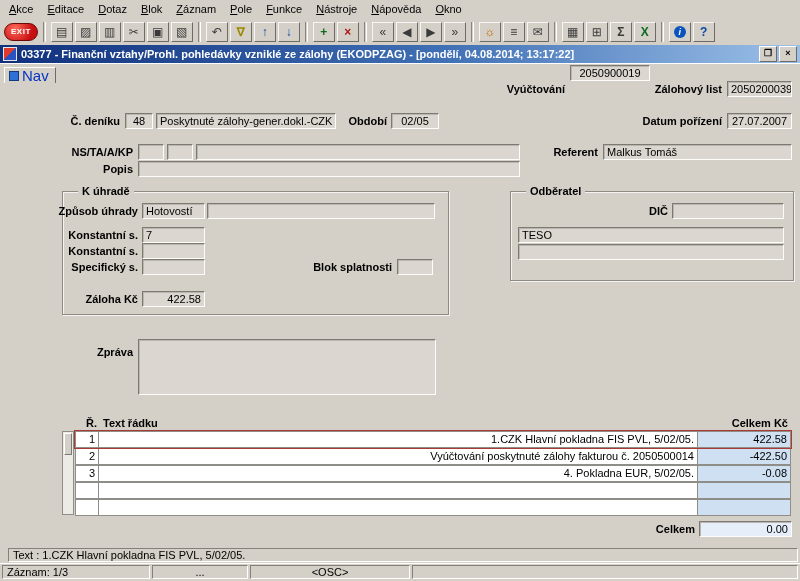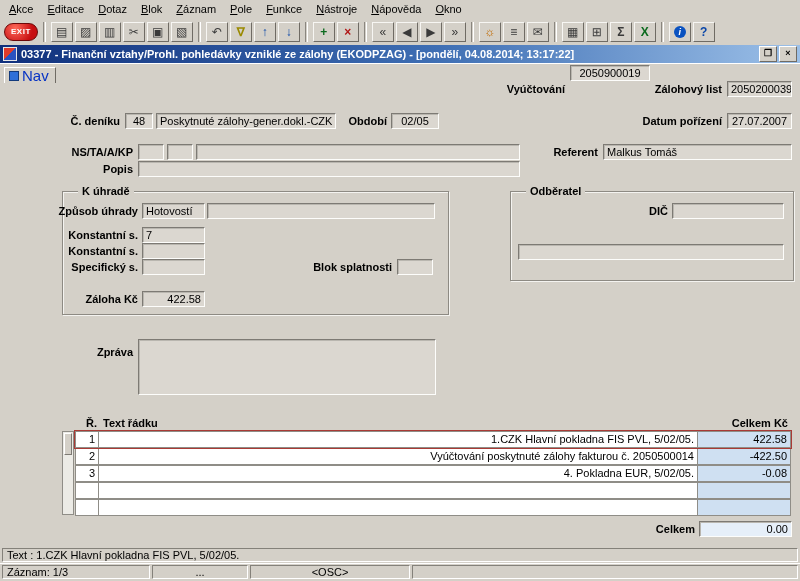--- a/index.html
+++ b/index.html
@@ -190,20 +190,21 @@
     <div class="lbl" style="left:296px;top:197px;width:96px;">Blok splatnosti</div>
     <div class="field" style="left:397px;top:195px;width:36px;"></div>
 
     <div class="lbl" style="left:68px;top:229px;width:70px;">Záloha Kč</div>
     <div class="field right" style="left:142px;top:227px;width:63px;">422.58</div>
 
     <div class="group" style="left:510px;top:127px;width:282px;height:88px;"></div>
     <div class="legend" style="left:526px;top:121px;">Odběratel</div>
     <div class="lbl" style="left:618px;top:141px;width:50px;">DIČ</div>
     <div class="field" style="left:672px;top:139px;width:112px;"></div>
+    <div class="field" style="left:518px;top:163px;width:266px;">TESO</div>
     <div class="field" style="left:518px;top:180px;width:266px;"></div>
 
     <div class="lbl" style="left:70px;top:282px;width:63px;">Zpráva</div>
     <div class="field" style="left:138px;top:275px;width:298px;height:56px;"></div>
 
     <div class="thead-lbl" style="left:75px;top:353px;width:22px;text-align:right;">Ř.</div>
     <div class="thead-lbl" style="left:103px;top:353px;">Text řádku</div>
     <div class="thead-lbl" style="left:700px;top:353px;width:88px;text-align:right;">Celkem Kč</div>
 
     <div class="vsb" style="top:367px;">
@@ -234,21 +235,21 @@
       <div class="tc num"></div>
       <div class="tc txt"></div>
       <div class="tc amt"></div>
     </div>
 
     <div class="lbl" style="left:640px;top:459px;width:55px;">Celkem</div>
     <div class="field right" style="left:699px;top:457px;width:93px;background:#e6eff9;">0.00</div>
   </div>
 
   <div class="statusbar">
-    <div class="status-cell" style="left:2px;right:2px;">Text : 1.CZK Hlavní pokladna FIS PVL, 5/02/05.</div>
+    <div class="status-cell" style="left:8px;right:2px;">Text : 1.CZK Hlavní pokladna FIS PVL, 5/02/05.</div>
   </div>
 
   <div class="bottombar">
     <div class="status-cell" style="left:2px;width:148px;">Záznam: 1/3</div>
     <div class="status-cell" style="left:152px;width:96px;text-align:center;">...</div>
     <div class="status-cell" style="left:250px;width:160px;text-align:center;">&lt;OSC&gt;</div>
     <div class="status-cell" style="left:412px;right:2px;"></div>
   </div>
 
 </div>

